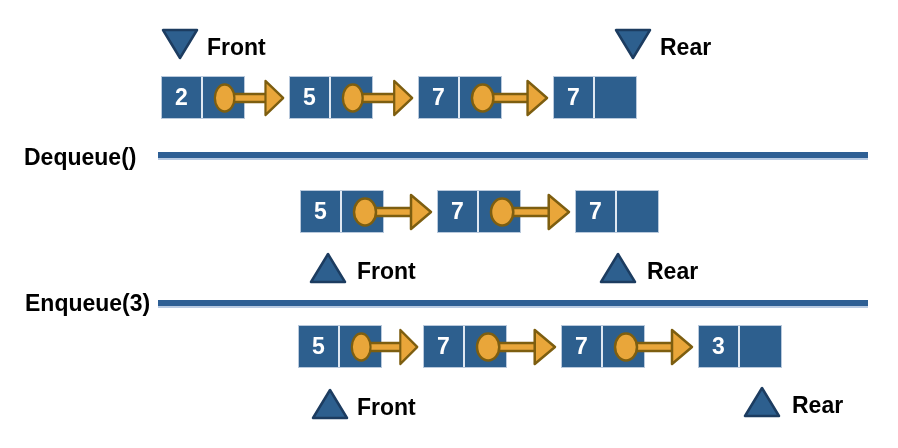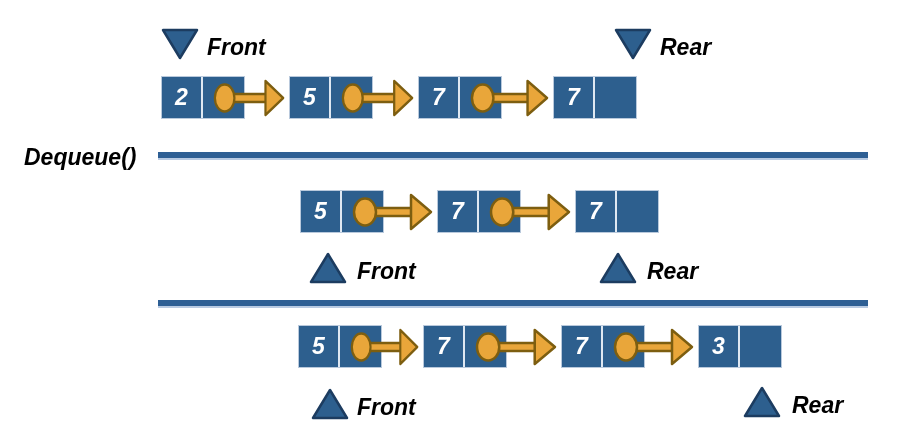--- a/index.html
+++ b/index.html
@@ -3,21 +3,20 @@
 <meta charset="utf-8">
 <style>
   html, body { margin: 0; padding: 0; background: #ffffff; }
   .canvas {
     position: relative;
     width: 898px;
     height: 448px;
     background: #ffffff;
     font-family: "Liberation Sans", sans-serif;
     overflow: hidden;
-    font-style: italic;
   }
   .node {
     position: absolute;
     width: 84px;
     height: 43px;
     box-sizing: border-box;
     background: var(--node-fill, #2d5f8e);
     border: 1px solid var(--node-border, #b9c9dc);
     display: flex;
   }
@@ -158,20 +157,21 @@
   <svg class="marker" style="left:308px;top:251px" width="40" height="34" viewBox="0 0 40 34">
     <polygon class="tri" points="20,3 3,31 37,31"></polygon>
   </svg>
   <span class="tag" style="left:357px;top:260px">Front</span>
 
   <svg class="marker" style="left:598px;top:251px" width="40" height="34" viewBox="0 0 40 34">
     <polygon class="tri" points="20,3 3,31 37,31"></polygon>
   </svg>
   <span class="tag" style="left:647px;top:260px">Rear</span>
 
+  <span class="op" style="left:25px;top:292px">Enqueue(3)</span>
   <div class="divider" style="left:158px;top:300px;width:710px"></div>
 
   <div class="node" style="left:298px;top:325px">
     <div class="cell value">5</div>
     <div class="cell pointer"></div>
   </div>
   <svg class="arrow" style="left:351px;top:325px;width:68px" viewBox="0 0 80 44" preserveAspectRatio="none">
     <rect class="shaft" x="20" y="18" width="40" height="8"></rect>
       <ellipse class="dot" cx="12" cy="22" rx="11" ry="13.5"></ellipse>
       <polygon class="head" points="58,5 78,22 58,39"></polygon>

